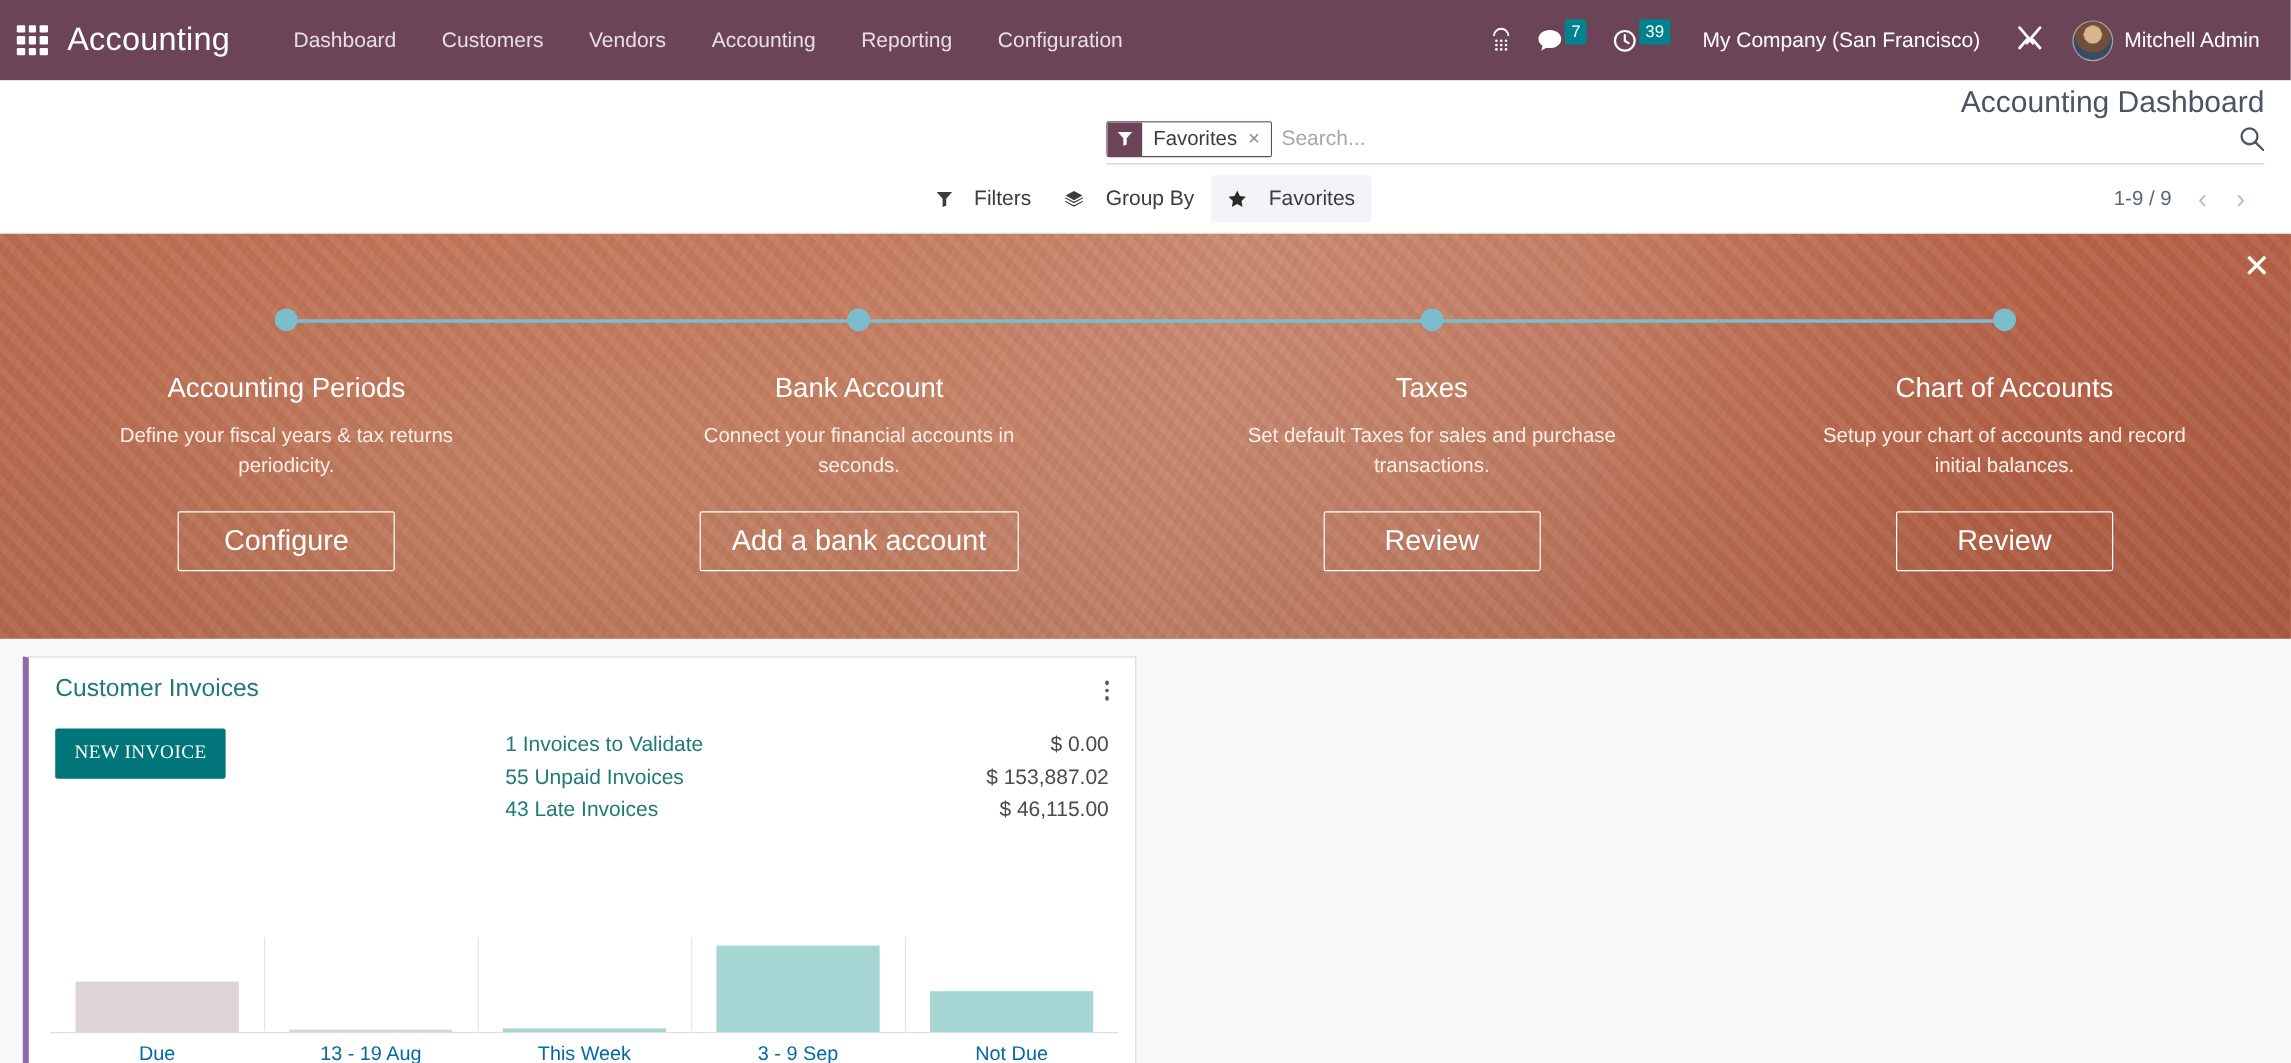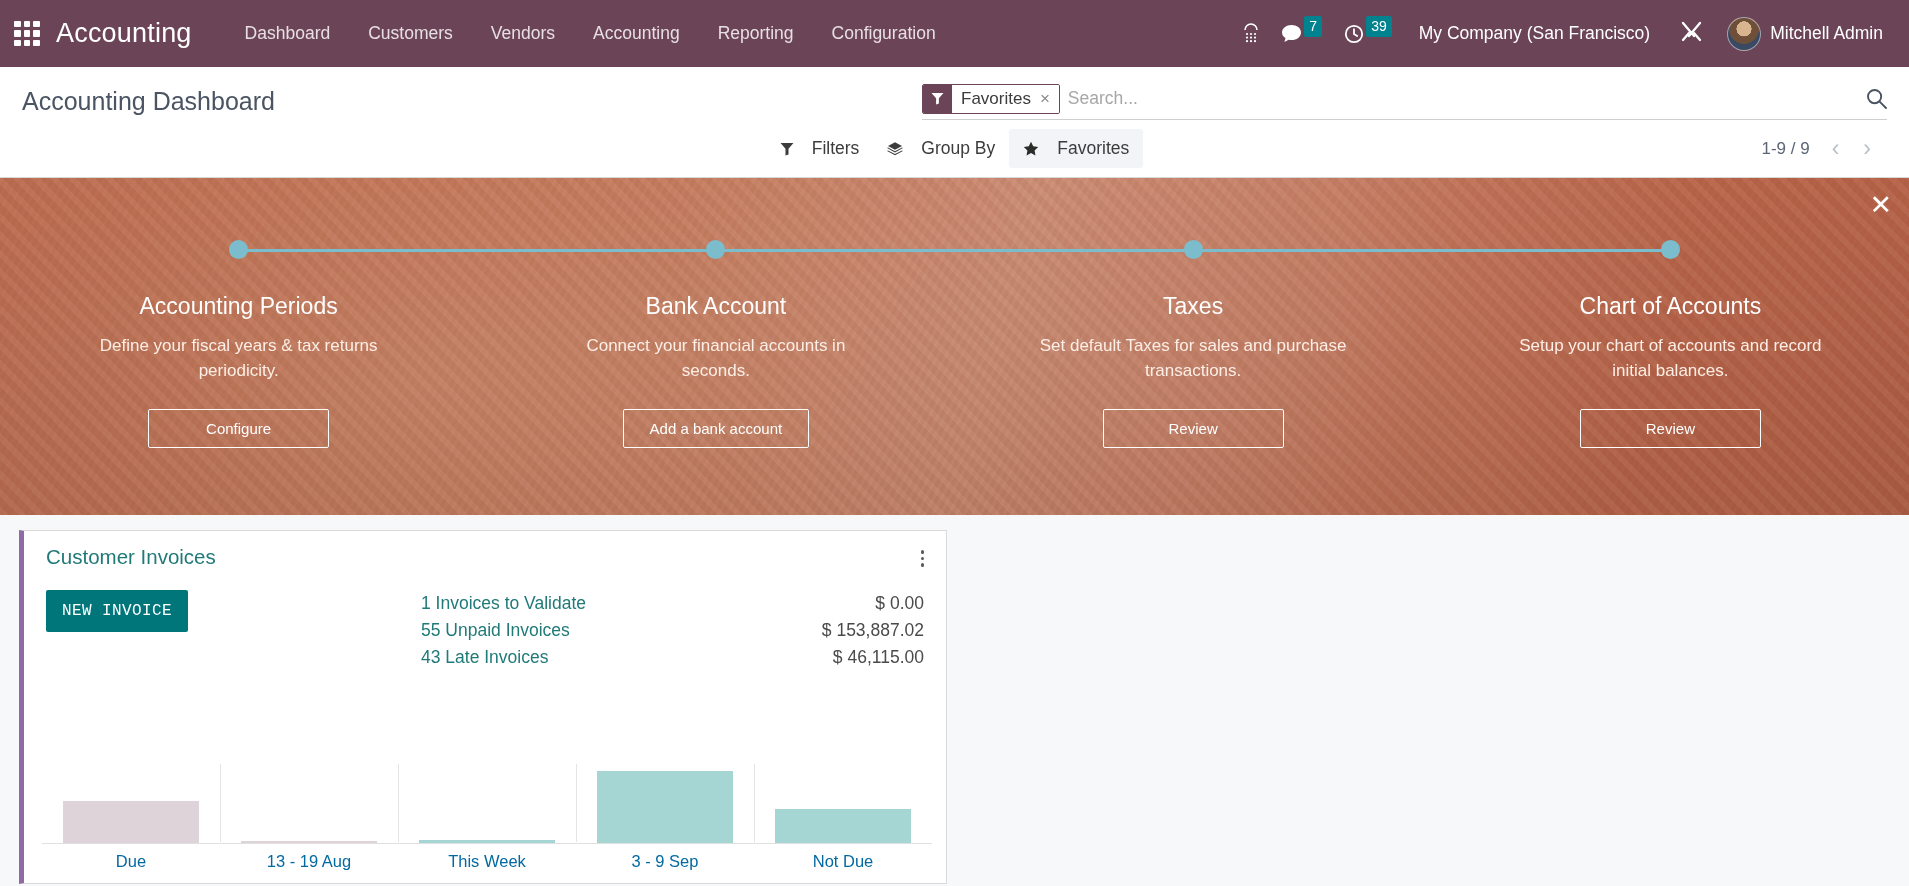--- a/index.html
+++ b/index.html
@@ -99,21 +99,21 @@
   }
   .user-name { font-size: 17.5px; color: #ffffff; white-space: nowrap; }
 
   
   .control-panel {
     background: #ffffff;
     border-bottom: 1px solid #d8d8d8;
     padding: 0 22px;
     position: relative;
   }
-  .cp-row1 { display: flex; align-items: flex-start; padding-top: 16px; }
+  .cp-row1 { display: flex; align-items: flex-end; padding-top: 0; flex-direction: column; }
   .page-title {
     font-size: 25px;
     color: #4a5463;
     font-weight: 400;
     white-space: nowrap;
     padding-top: 4px;
   }
   .searchview {
     margin-left: auto;
     width: 965px;
@@ -297,21 +297,21 @@
     color: #fdeee6;
     text-align: center;
     line-height: 1.45;
     max-width: 330px;
     margin-bottom: 26px;
   }
   .step-btn {
     border: 1px solid #ffffff;
     background: transparent;
     color: #ffffff;
-    font-size: 15px;
+    font-size: 24px;
     font-family: "Liberation Sans", sans-serif;
     padding: 10px 26px;
     min-width: 181px;
     cursor: pointer;
     border-radius: 2px;
   }
 
   
   .cards-area {
     background: #f7f8fa;
@@ -355,21 +355,21 @@
     display: flex;
     padding: 18px 22px 0 22px;
     gap: 20px;
   }
   .card-left { width: 355px; flex: none; }
   .btn-primary {
     background: #00767a;
     color: #ffffff;
     border: none;
     font-size: 16px;
-    font-family: Liberation Mono, monospace;
+    font-family: Liberation Serif, serif;
     padding: 12px 16px;
     letter-spacing: .4px;
     cursor: pointer;
     border-radius: 2px;
     text-transform: uppercase;
   }
   .card-stats { flex: 1; }
   .stat-row {
     display: flex;
     justify-content: space-between;

